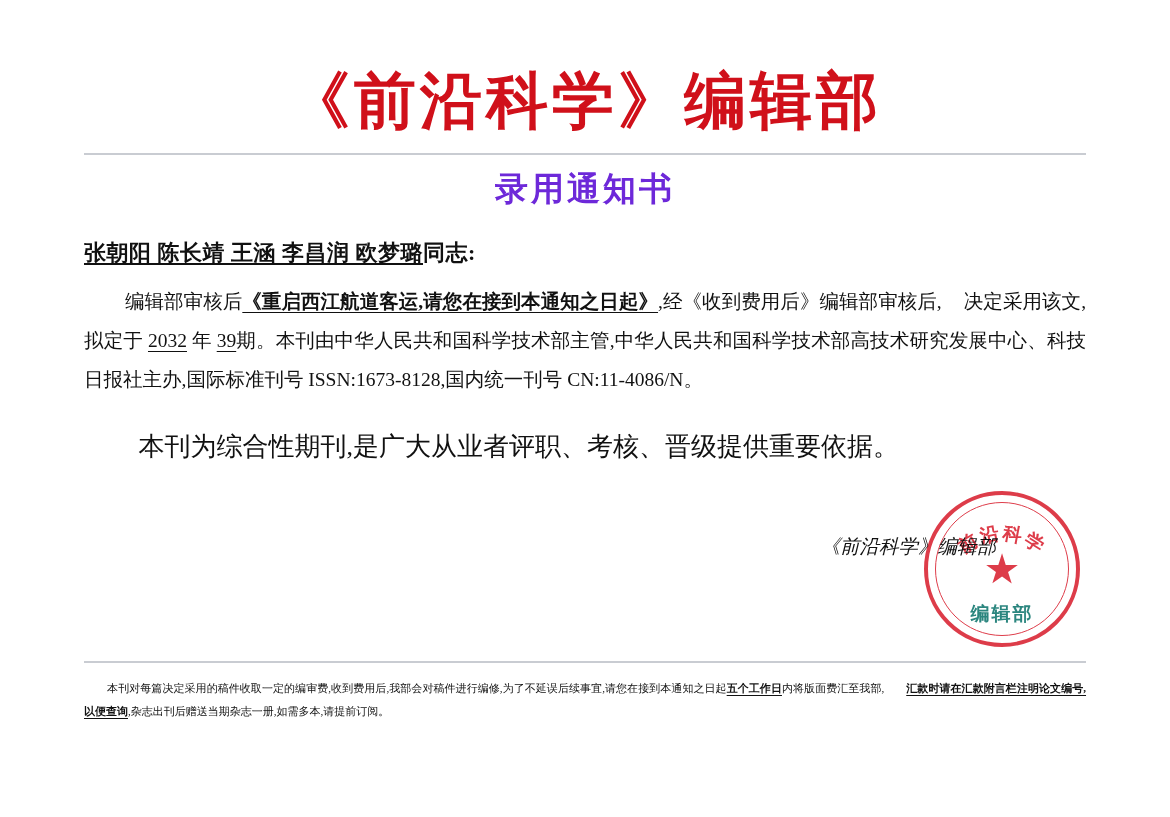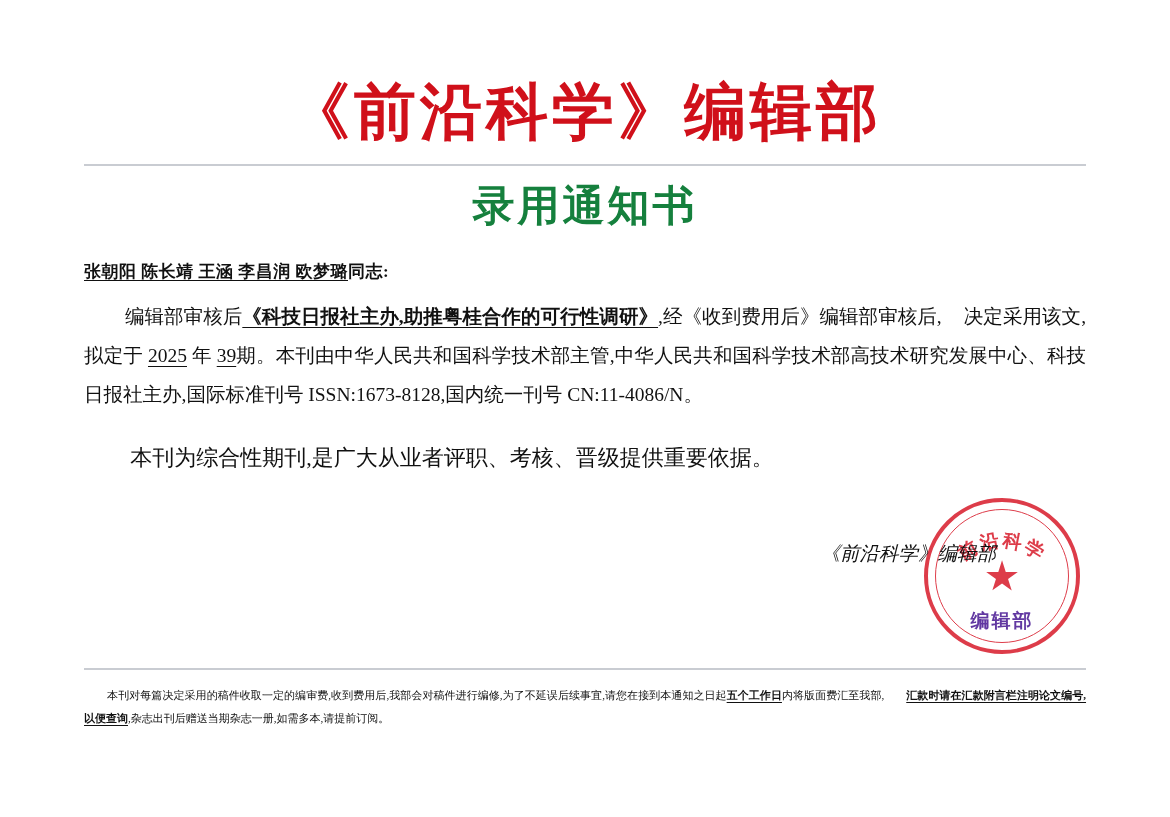--- a/index.html
+++ b/index.html
@@ -14,51 +14,51 @@
     color: #111111;
     position: relative;
     overflow: hidden;
   }
 
   .page {
     position: relative;
     width: 1170px;
     height: 594px;
     box-sizing: border-box;
-    padding: 16px 84px;
+    padding: 5px 84px;
   }
 
   
   .masthead {
     text-align: center;
     color: #d0101a;
     font-family: "Liberation Serif", "DejaVu Serif", serif;
     font-size: 62px;
     font-weight: 700;
     letter-spacing: 4px;
     line-height: 1.1;
     padding-top: 62px;
   }
   .rule-top {
     border-top: 2px solid #c9ccd2;
     margin: 18px 0 0 0;
   }
   .subtitle {
     text-align: center;
-    color: #15803d;
-    font-size: 42px;
+    color: #6d28d9;
+    font-size: 33px;
     font-weight: 700;
     letter-spacing: 3px;
     margin-top: 12px;
   }
 
   
   .salutation {
     margin-top: 26px;
-    font-size: 17px;
+    font-size: 22px;
     font-weight: 700;
     letter-spacing: 0.5px;
   }
   .salutation .names {
     text-decoration: underline;
     text-underline-offset: 3px;
   }
 
   .para {
     font-size: 19.5px;
@@ -77,21 +77,21 @@
   .u {
     text-decoration: underline;
     text-underline-offset: 4px;
   }
   .gap {
     display: inline-block;
     width: 22px;
   }
 
   .para2 {
-    font-size: 22px;
+    font-size: 26px;
     line-height: 2.0;
     margin-top: 22px;
     text-indent: 2.1em;
   }
 
   
   .sign-area {
     position: relative;
     height: 168px;
     margin-top: 14px;
@@ -153,21 +153,21 @@
   }
   .seal .bottom-label {
     position: absolute;
     left: 0;
     right: 0;
     bottom: 16px;
     text-align: center;
     font-size: 19px;
     font-weight: 700;
     letter-spacing: 2px;
-    color: #4c1d95;
+    color: #0f766e;
   }
 
   
   .rule-bottom {
     border-top: 2px solid #c9ccd2;
     margin-top: 6px;
   }
   .footnote {
     font-size: 11px;
     line-height: 2.05;
@@ -195,22 +195,22 @@
 
   <div class="rule-top"></div>
 
   <div class="subtitle">录用通知书</div>
 
   <div class="salutation">
     <span class="names">张朝阳  陈长靖  王涵  李昌润  欧梦璐</span><span>同志:</span>
   </div>
 
   <div class="para indent">
-    <span>编辑部审核后</span><span class="paper-title">《科技日报社主办,助推粤桂合作的可行性调研》</span><span>,经《收到费用后》编辑部审核后,</span><span class="gap"></span><span>决定采用该文,拟定于</span>
-    <span class="u">2025</span>
+    <span>编辑部审核后</span><span class="paper-title">《重启西江航道客运,请您在接到本通知之日起》</span><span>,经《收到费用后》编辑部审核后,</span><span class="gap"></span><span>决定采用该文,拟定于</span>
+    <span class="u">2032</span>
     <span>年</span>
     <span class="u">39</span><span>期。</span><span>本刊由中华人民共和国科学技术部主管,中华人民共和国科学技术部高技术研究发展中心、科技日报社主办,国际标准刊号 ISSN:1673-8128,国内统一刊号 CN:11-4086/N。</span>
   </div>
 
   <div class="para2">本刊为综合性期刊,是广大从业者评职、考核、晋级提供重要依据。</div>
 
   <div class="sign-area">
 
     <div class="seal">
       <div class="inner-ring"></div>

